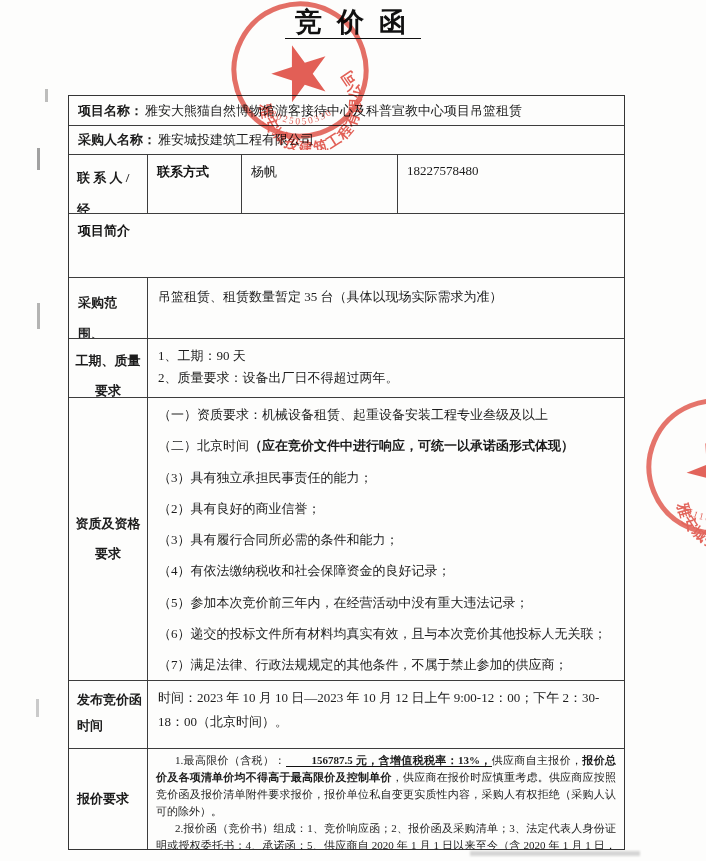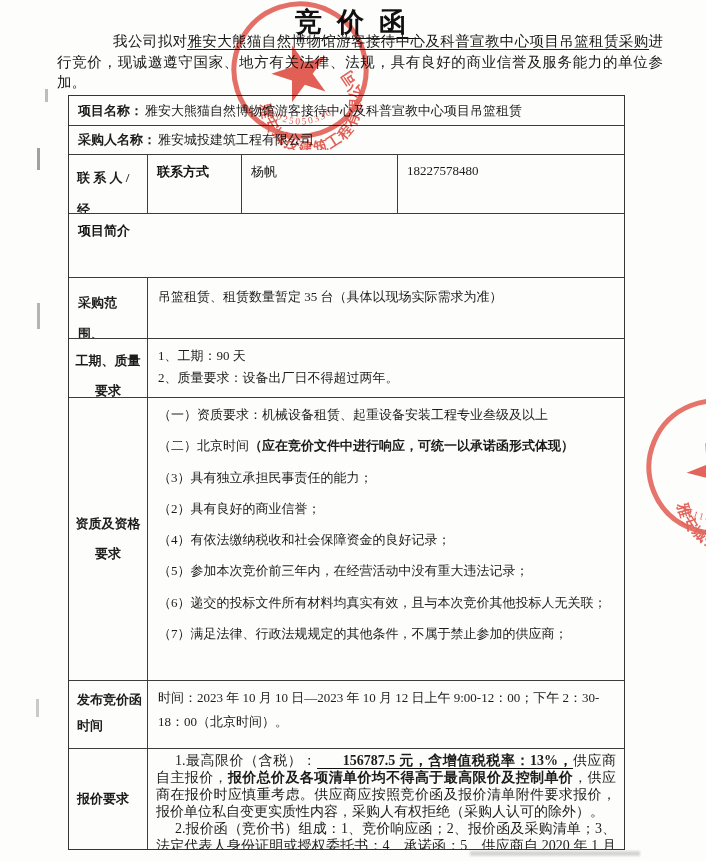--- a/index.html
+++ b/index.html
@@ -57,21 +57,21 @@
   .c-scope{padding:10px 10px 0 10px;}
   .c-sched-lbl{padding:7px 2px 0 2px;line-height:30px;font-weight:700;text-align:center;}
   .c-sched{padding:6px 10px 0 10px;line-height:22px;}
   .c-qual-lbl{display:flex;flex-direction:column;justify-content:center;
     text-align:center;font-weight:700;line-height:30px;}
   .c-qual{padding:1px 10px 0 10px;}
   .c-qual p{margin:0;line-height:31.3px;white-space:nowrap;}
   .c-pub-lbl{padding:6px 2px 0 8px;line-height:26px;font-weight:700;}
   .c-pub{padding:5px 10px 0 10px;line-height:24px;}
   .c-quote-lbl{display:flex;align-items:center;padding-left:8px;font-weight:700;}
-  .c-quote{padding:3px 8px 0 8px;font-size:14px;line-height:17px;text-align:justify;}
+  .c-quote{padding:3px 8px 0 8px;font-size:11px;line-height:17px;text-align:justify;}
   .c-quote p{margin:0;text-indent:19px;}
   .hl{font-weight:700;border-bottom:1.3px solid #111;padding-left:26px;}
   
   .stamp{position:absolute;mix-blend-mode:multiply;opacity:.92;}
   .stamp-top{left:220px;top:-10px;}
   .stamp-right{left:635px;top:387px;}
   
   .art{position:absolute;background:rgba(70,70,70,.5);width:2.5px;}
   .art-a{left:37px;top:148px;height:22px;}
   .art-b{left:37px;top:303px;height:26px;opacity:.8;}
@@ -86,21 +86,20 @@
 <div class="page">
 
   <span class="art art-a"></span>
   <span class="art art-b"></span>
   <span class="art art-c"></span>
   <span class="art art-d"></span>
   <span class="smudge"></span>
 
   <h1 class="title"><span class="title-underline">竞价函</span></h1>
 
-  <p class="intro"><span>我公司拟对</span><span class="u">雅安大熊猫自然博物馆游客接待中心及科普宣教中心项目吊篮租赁采购</span><span>进行竞价，现诚邀遵守国家、地方有关法律、法规，具有良好的商业信誉及服务能力的单位参加。</span></p>
 
   <div class="tbl">
 
     <div class="row r1">
       <div class="cell grow">
         <span class="lbl-inline">项目名称：</span><span>雅安大熊猫自然博物馆游客接待中心及科普宣教中心项目吊篮租赁</span>
       </div>
     </div>
 
     <div class="row r2">
@@ -145,20 +144,21 @@
     <div class="row r7">
       <div class="cell lblcol c-qual-lbl">
         <div>资质及资格</div>
         <div>要求</div>
       </div>
       <div class="cell grow c-qual">
         <p>（一）资质要求：机械设备租赁、起重设备安装工程专业叁级及以上</p>
         <p><span>（二）北京时间</span><span class="bold">（应在竞价文件中进行响应，可统一以承诺函形式体现）</span></p>
         <p>（3）具有独立承担民事责任的能力；</p>
         <p>（2）具有良好的商业信誉；</p>
+        <p>（3）具有履行合同所必需的条件和能力；</p>
         <p>（4）有依法缴纳税收和社会保障资金的良好记录；</p>
         <p>（5）参加本次竞价前三年内，在经营活动中没有重大违法记录；</p>
         <p>（6）递交的投标文件所有材料均真实有效，且与本次竞价其他投标人无关联；</p>
         <p>（7）满足法律、行政法规规定的其他条件，不属于禁止参加的供应商；</p>
       </div>
     </div>
 
     <div class="row r8">
       <div class="cell lblcol c-pub-lbl">
         <div>发布竞价函</div>

